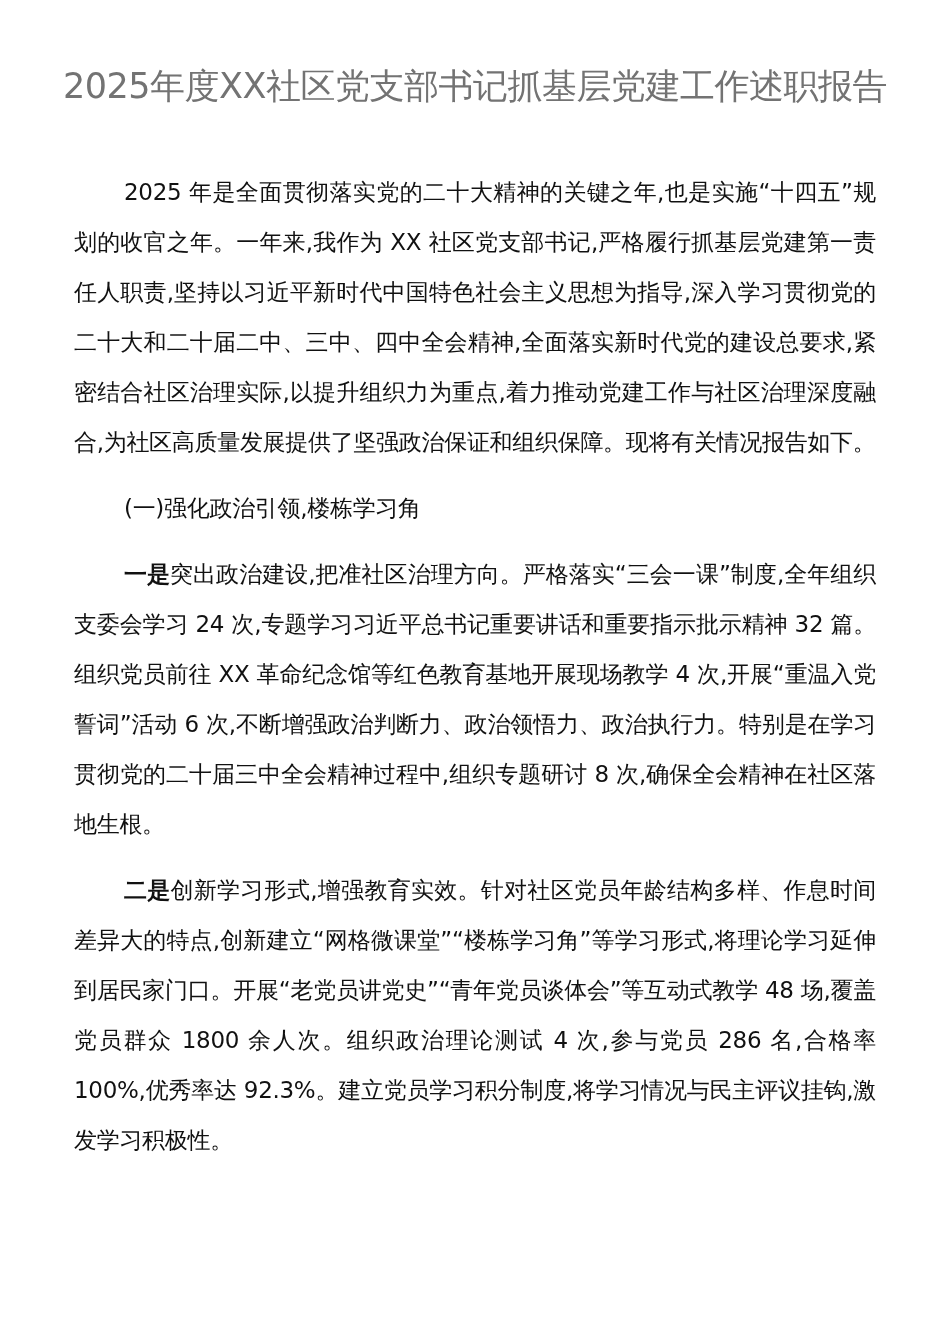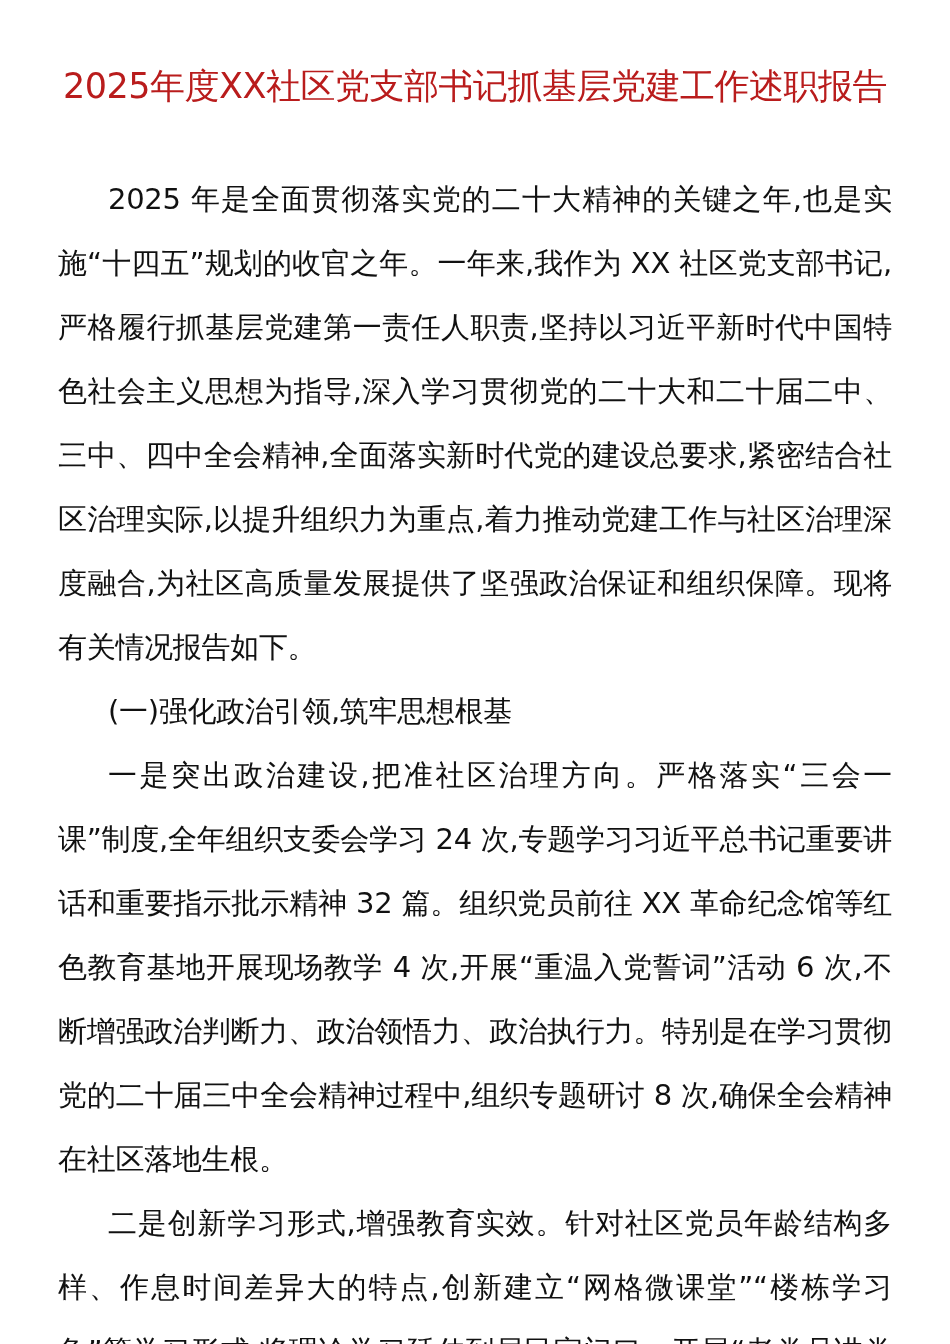--- a/index.html
+++ b/index.html
@@ -1,30 +1,30 @@
 <!DOCTYPE html>
 <html><head>
 <meta charset="utf-8">
 <style>
   html, body { margin: 0; padding: 0; background: #ffffff; }
   body { width: 950px; height: 1344px; overflow: hidden; position: relative;
          font-family: "DejaVu Sans", "Liberation Sans", sans-serif; color: #111111; }
   .page { position: absolute; left: 58px; top: 62px; width: 834px; }
   .title { font-size: 35px; line-height: 48px; text-align: center; margin: 0;
-           font-weight: normal; letter-spacing: -0.5px; color: #b91c1c; }
+           font-weight: normal; letter-spacing: -0.5px; color: #737373; }
   .body { margin-top: 57px; }
-  .p { font-size: 29px; line-height: 64px; margin: 0; text-align: justify;
+  .p { font-size: 23px; line-height: 50px; margin: 16px; text-align: justify;
        text-align-last: left; letter-spacing: -0.3px; }
   .indent { text-indent: 50px; }
-  .lead { font-weight: normal; }
+  .lead { font-weight: bold; }
 </style>
 </head>
 <body>
 
 <div class="page">
   <h1 class="title">2025年度XX社区党支部书记抓基层党建工作述职报告</h1>
   <div class="body">
     <p class="p indent">2025 年是全面贯彻落实党的二十大精神的关键之年,也是实施“十四五”规划的收官之年。一年来,我作为 XX 社区党支部书记,严格履行抓基层党建第一责任人职责,坚持以习近平新时代中国特色社会主义思想为指导,深入学习贯彻党的二十大和二十届二中、三中、四中全会精神,全面落实新时代党的建设总要求,紧密结合社区治理实际,以提升组织力为重点,着力推动党建工作与社区治理深度融合,为社区高质量发展提供了坚强政治保证和组织保障。现将有关情况报告如下。</p>
-    <p class="p indent">(一)强化政治引领,筑牢思想根基</p>
+    <p class="p indent">(一)强化政治引领,楼栋学习角</p>
     <p class="p indent"><span class="lead">一是</span><span>突出政治建设,把准社区治理方向。严格落实“三会一课”制度,全年组织支委会学习 24 次,专题学习习近平总书记重要讲话和重要指示批示精神 32 篇。组织党员前往 XX 革命纪念馆等红色教育基地开展现场教学 4 次,开展“重温入党誓词”活动 6 次,不断增强政治判断力、政治领悟力、政治执行力。特别是在学习贯彻党的二十届三中全会精神过程中,组织专题研讨 8 次,确保全会精神在社区落地生根。</span></p>
     <p class="p indent"><span class="lead">二是</span><span>创新学习形式,增强教育实效。针对社区党员年龄结构多样、作息时间差异大的特点,创新建立“网格微课堂”“楼栋学习角”等学习形式,将理论学习延伸到居民家门口。开展“老党员讲党史”“青年党员谈体会”等互动式教学 48 场,覆盖党员群众 1800 余人次。组织政治理论测试 4 次,参与党员 286 名,合格率 100%,优秀率达 92.3%。建立党员学习积分制度,将学习情况与民主评议挂钩,激发学习积极性。</span></p>
   </div>
 </div>
 
 </body></html>

